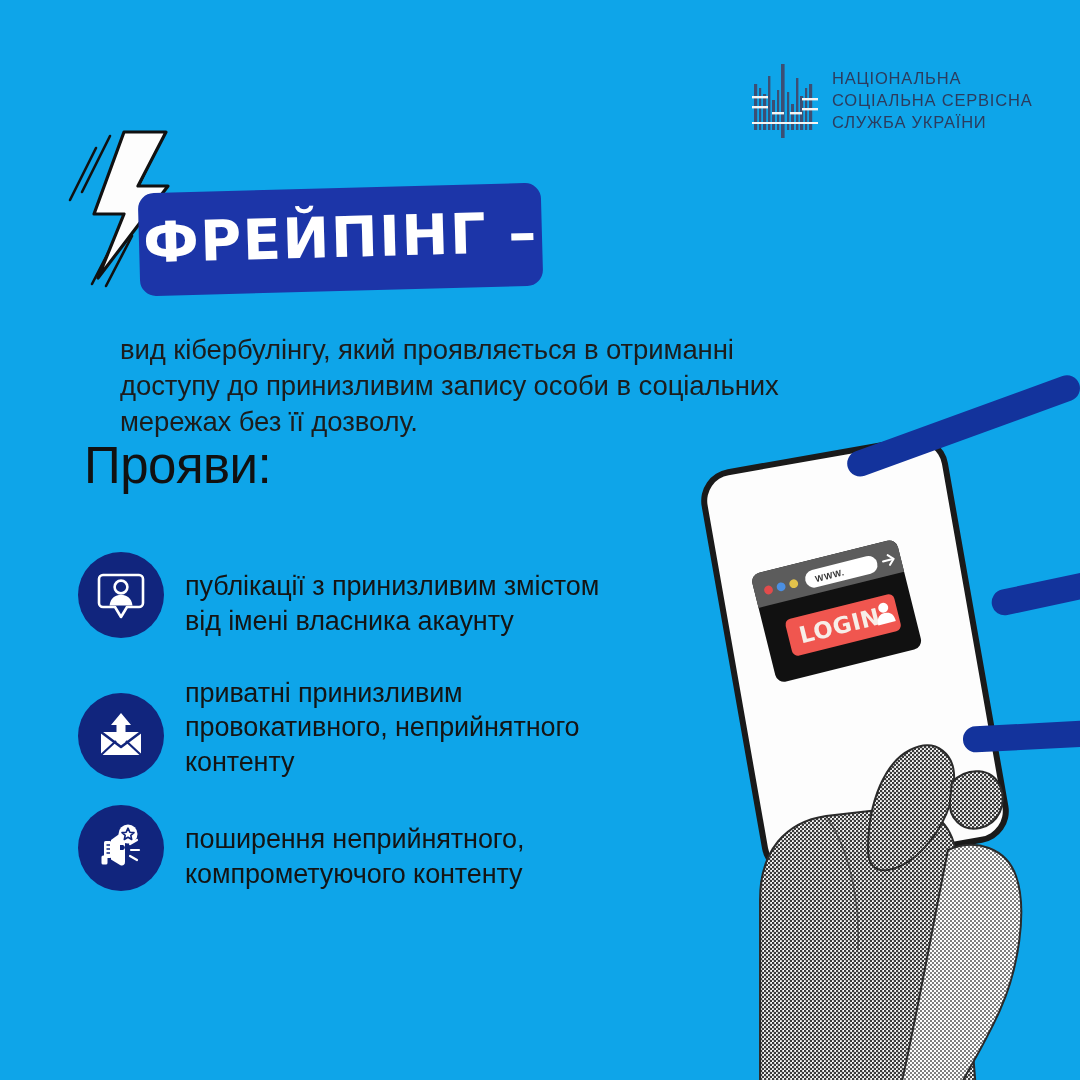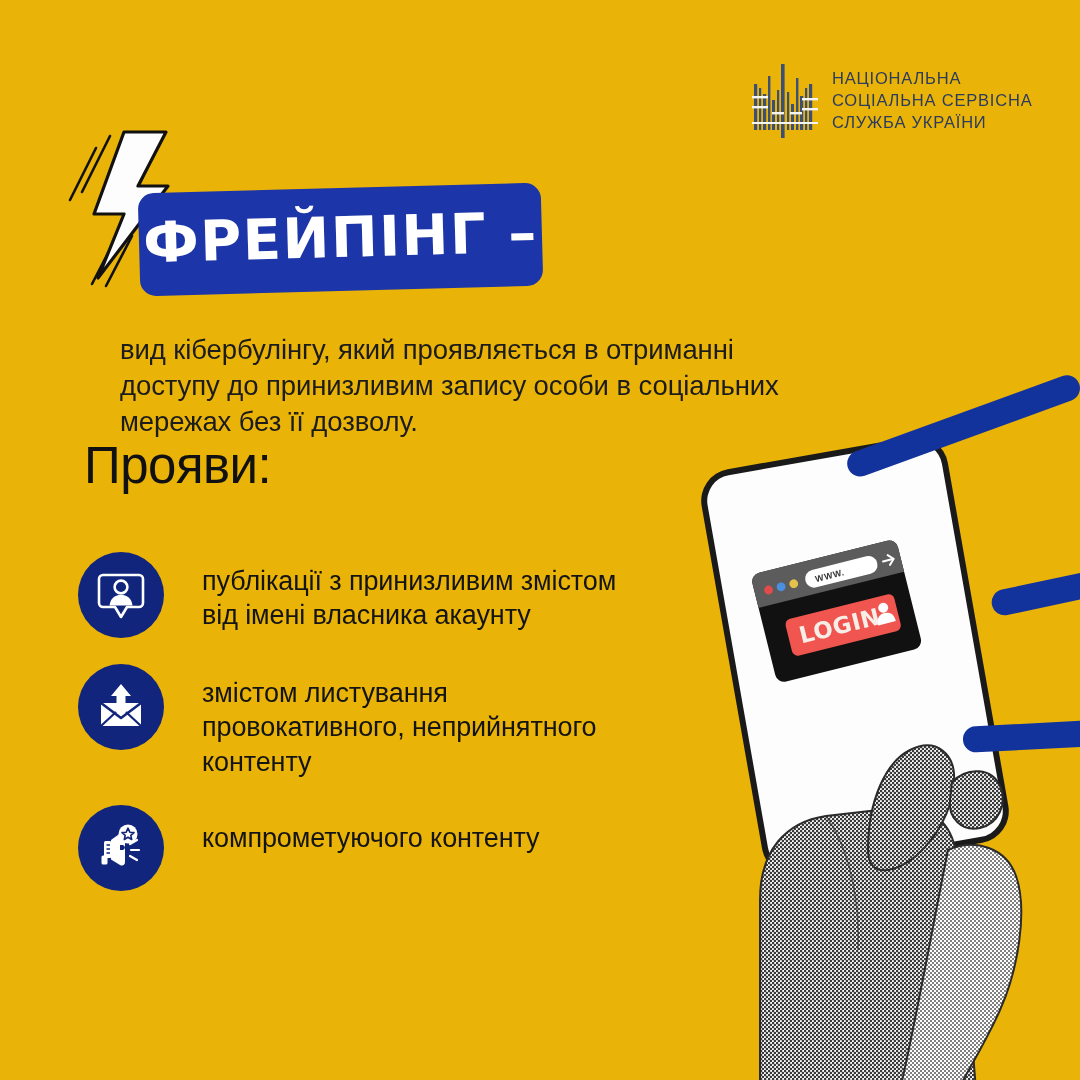--- a/index.html
+++ b/index.html
@@ -15,21 +15,21 @@
     overflow: hidden;
     position: relative;
     -webkit-font-smoothing: antialiased;
   }
 
   #poster {
     position: absolute;
     inset: 0;
     width: 1080px;
     height: 1080px;
-    background: #eab308;
+    background: #0ea5e9;
     overflow: hidden;
   }
 
   
   .logo-block {
     position: absolute;
     left: 752px;
     top: 62px;
     display: flex;
     align-items: center;
@@ -111,22 +111,22 @@
 
   
   .bullets {
     position: absolute;
     left: 78px;
     top: 552px;
     width: 640px;
   }
   .bullet {
     display: flex;
-    align-items: flex-start;
-    gap: 38px;
+    align-items: flex-end;
+    gap: 21px;
     margin-bottom: 26px;
   }
   .bullet-icon {
     flex: 0 0 auto;
     width: 86px;
     height: 86px;
     border-radius: 50%;
     background: #11257d;
     display: flex;
     align-items: center;
@@ -269,21 +269,21 @@
     <div class="bullet bullet-2">
       <div class="bullet-icon">
         <svg viewBox="0 0 52 52" width="52" height="52" aria-hidden="true">
           <path d="M26 3 L36 15 H30.5 V25 H21.5 V15 H16 Z" fill="#ffffff"></path>
           <path d="M6 22 H46 V45 H6 Z" fill="#ffffff"></path>
           <path d="M6 22 L26 37 L46 22" fill="none" stroke="#11257d" stroke-width="2.6" stroke-linejoin="round"></path>
           <path d="M6 45 L21 31 M46 45 L31 31" stroke="#11257d" stroke-width="2.2" fill="none"></path>
         </svg>
       </div>
       <div class="bullet-text">
-        <span class="ln">змістом листування</span>
+        <span class="ln">приватні принизливим</span>
         <span class="ln">провокативного, неприйнятного</span>
         <span class="ln">контенту</span>
       </div>
     </div>
 
     <div class="bullet bullet-3">
       <div class="bullet-icon">
         <svg viewBox="0 0 52 52" width="52" height="52" aria-hidden="true">
           <path d="M30 14 L30 40 C30 43 27.5 44.5 25 43 L16 37.5 L16 18 L25 11.5 C27.5 10 30 11.5 30 14 Z" fill="#ffffff"></path>
           <rect x="9" y="19" width="7.5" height="17" rx="1.6" fill="#ffffff"></rect>
@@ -293,20 +293,21 @@
           <g stroke="#ffffff" stroke-width="2.2" stroke-linecap="round">
             <line x1="35" y1="22" x2="42" y2="18"></line>
             <line x1="36" y1="28" x2="44" y2="28"></line>
             <line x1="35" y1="34" x2="42" y2="38"></line>
           </g>
           <circle cx="33" cy="12" r="9.5" fill="#ffffff"></circle>
           <path d="M33 6.2 L34.8 10.2 L39 10.6 L35.8 13.4 L36.7 17.5 L33 15.3 L29.3 17.5 L30.2 13.4 L27 10.6 L31.2 10.2 Z" fill="none" stroke="#11257d" stroke-width="1.6" stroke-linejoin="round"></path>
         </svg>
       </div>
       <div class="bullet-text">
+        <span class="ln">поширення неприйнятного,</span>
         <span class="ln">компрометуючого контенту</span>
       </div>
     </div>
 
   </div>
 
   <div class="illustration">
     <svg viewBox="0 0 400 660" width="400" height="660" aria-hidden="true">
       <defs>
         <pattern id="halftone" width="4" height="4" patternUnits="userSpaceOnUse">

